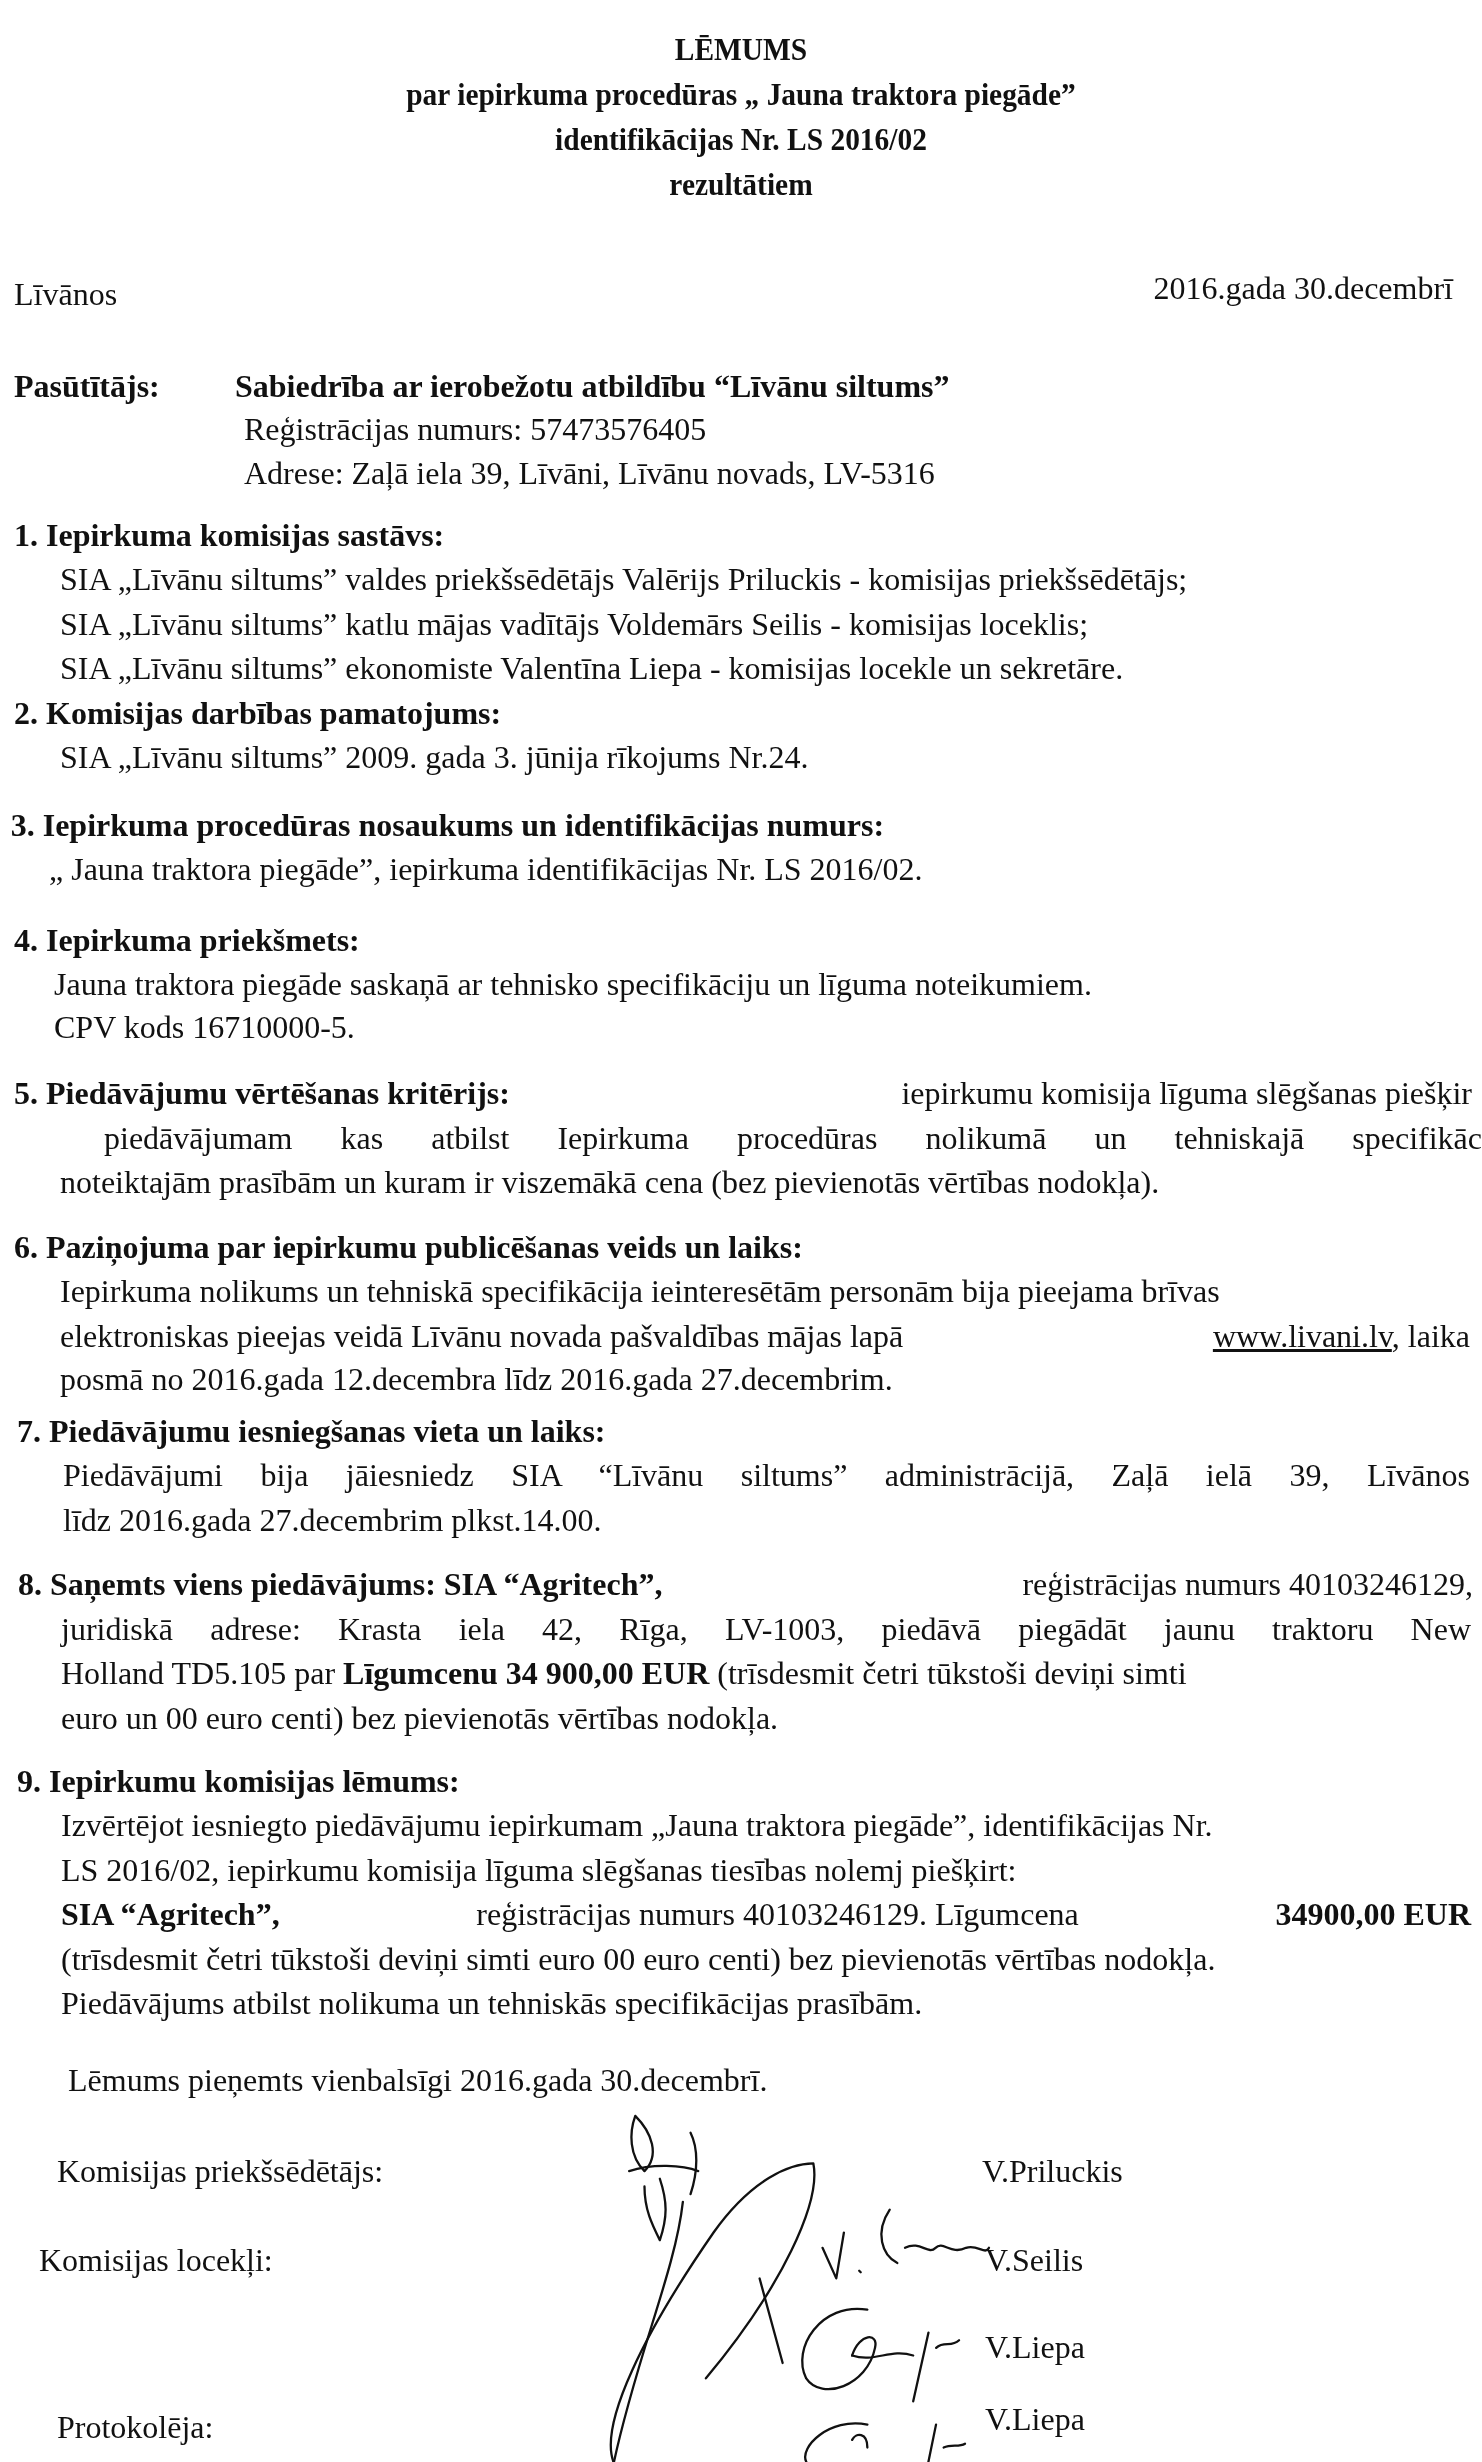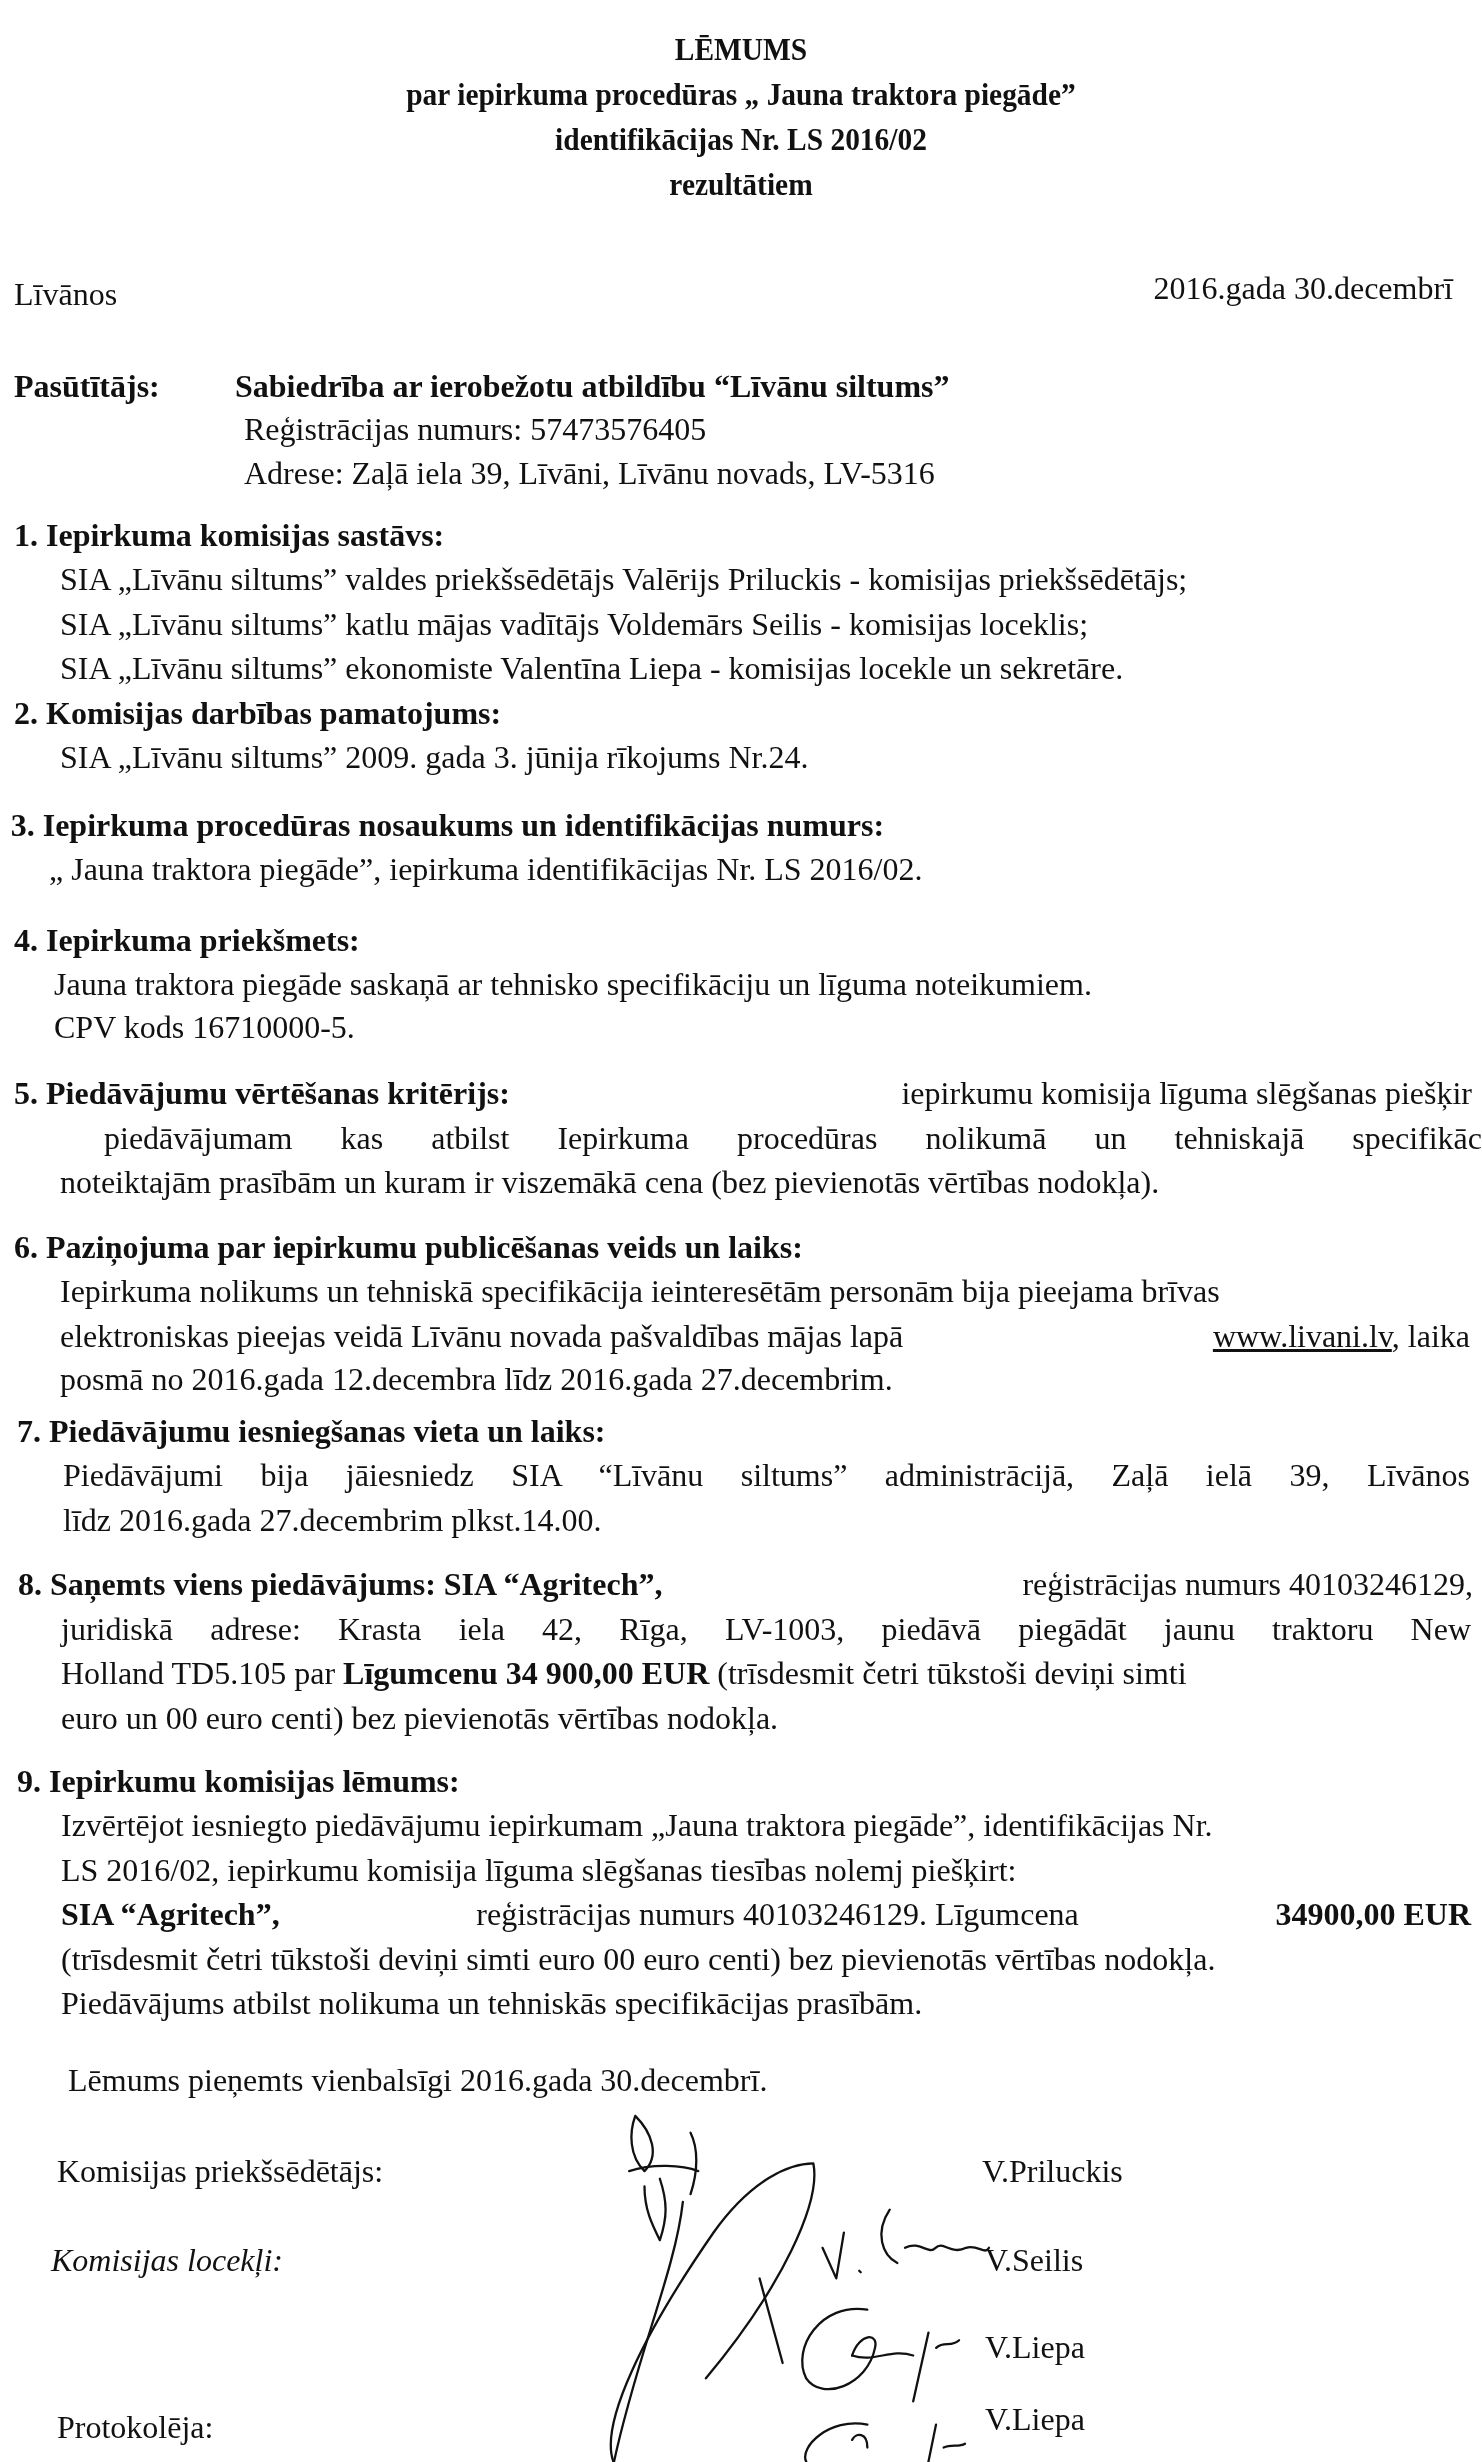--- a/index.html
+++ b/index.html
@@ -91,21 +91,21 @@
     <span>  reģistrācijas  numurs  40103246129.   Līgumcena </span>
     <span class="b">34900,00  EUR</span>
   </div>
   <div class="abs t" style="left:61px; top:1937px;">(trīsdesmit četri tūkstoši deviņi simti euro 00 euro centi) bez pievienotās vērtības nodokļa.</div>
   <div class="abs t" style="left:61px; top:1981px;">Piedāvājums atbilst nolikuma un tehniskās specifikācijas prasībām.</div>
 
   <div class="abs t" style="left:68px; top:2058px;">Lēmums  pieņemts  vienbalsīgi  2016.gada 30.decembrī.</div>
 
   <div class="abs t" style="left:57px; top:2149px;">Komisijas  priekšsēdētājs:</div>
   <div class="abs t" style="left:982px; top:2149px;">V.Priluckis</div>
-  <div class="abs t" style="left:51px; top:2238px;font-style:italic;">Komisijas  locekļi:</div>
+  <div class="abs t" style="left:39px; top:2238px;">Komisijas  locekļi:</div>
   <div class="abs t" style="left:985px; top:2238px;">V.Seilis</div>
   <div class="abs t" style="left:985px; top:2325px;">V.Liepa</div>
   <div class="abs t" style="left:57px; top:2405px;">Protokolēja:</div>
   <div class="abs t" style="left:985px; top:2397px;">V.Liepa</div>
 
   <svg class="sig" style="left:583px; top:2102px;" width="430" height="360" viewBox="0 0 560 469">
     <path d="M68 18 C90 40 100 70 80 90 C60 70 60 40 68 18 Z"></path>
     <path d="M60 90 C90 80 130 82 150 90"></path>
     <path d="M140 40 C150 60 150 90 140 120"></path>
     <path d="M80 110 C80 140 90 160 100 180 C110 150 110 130 100 100"></path>

